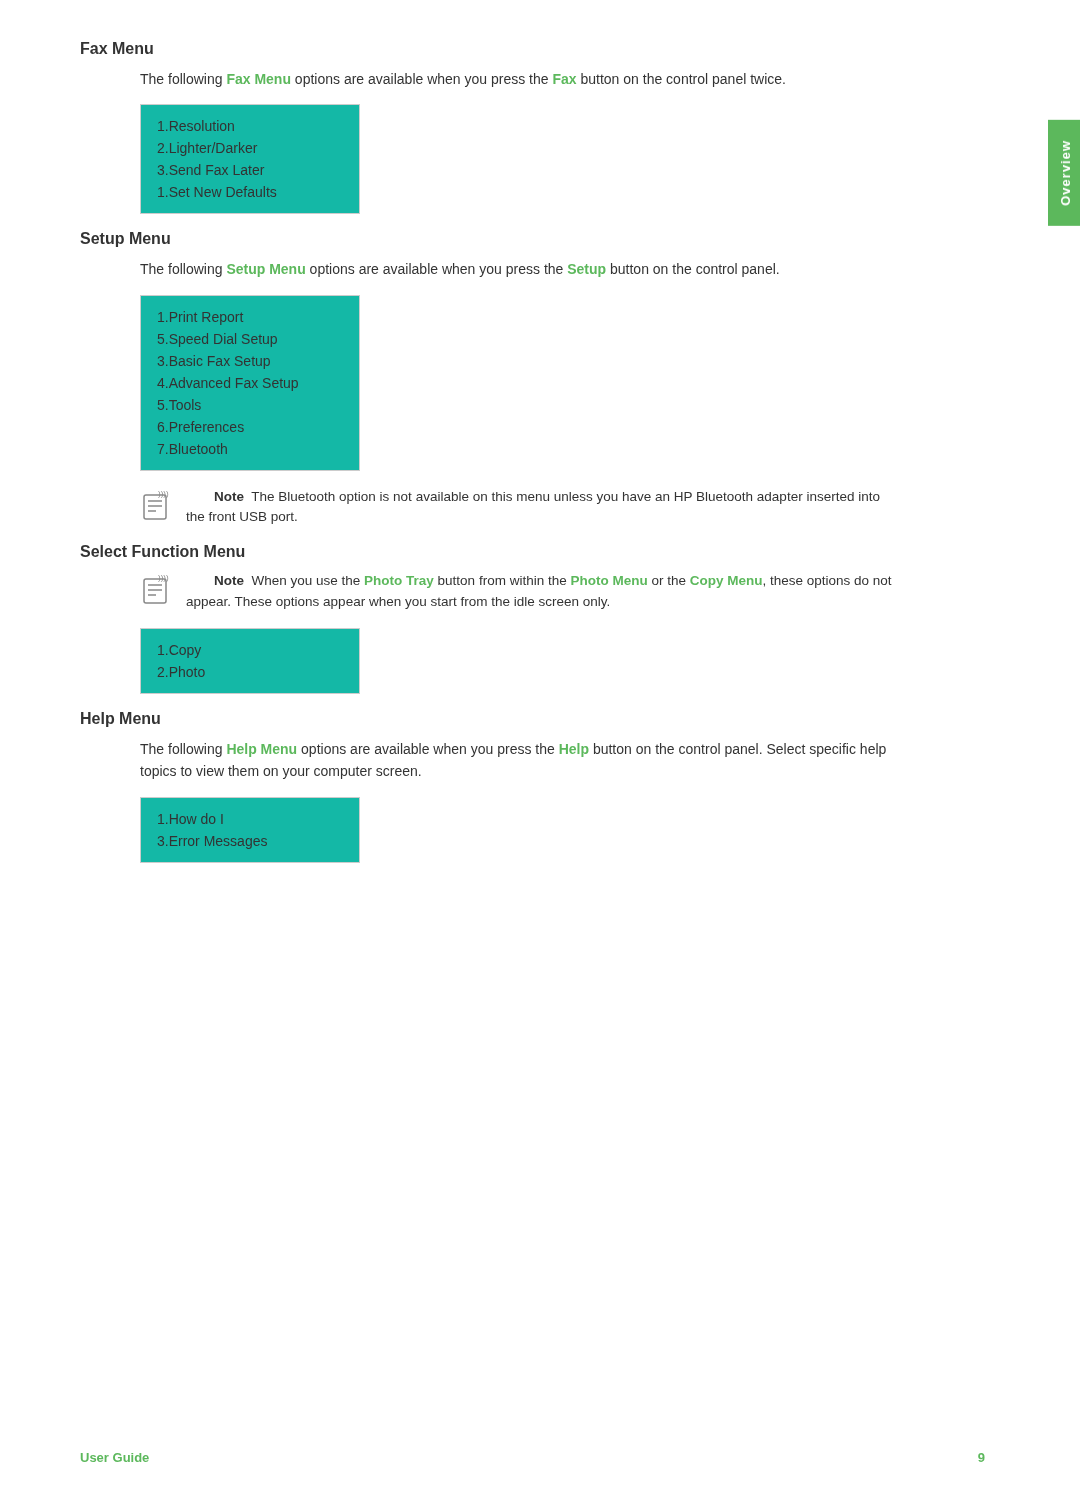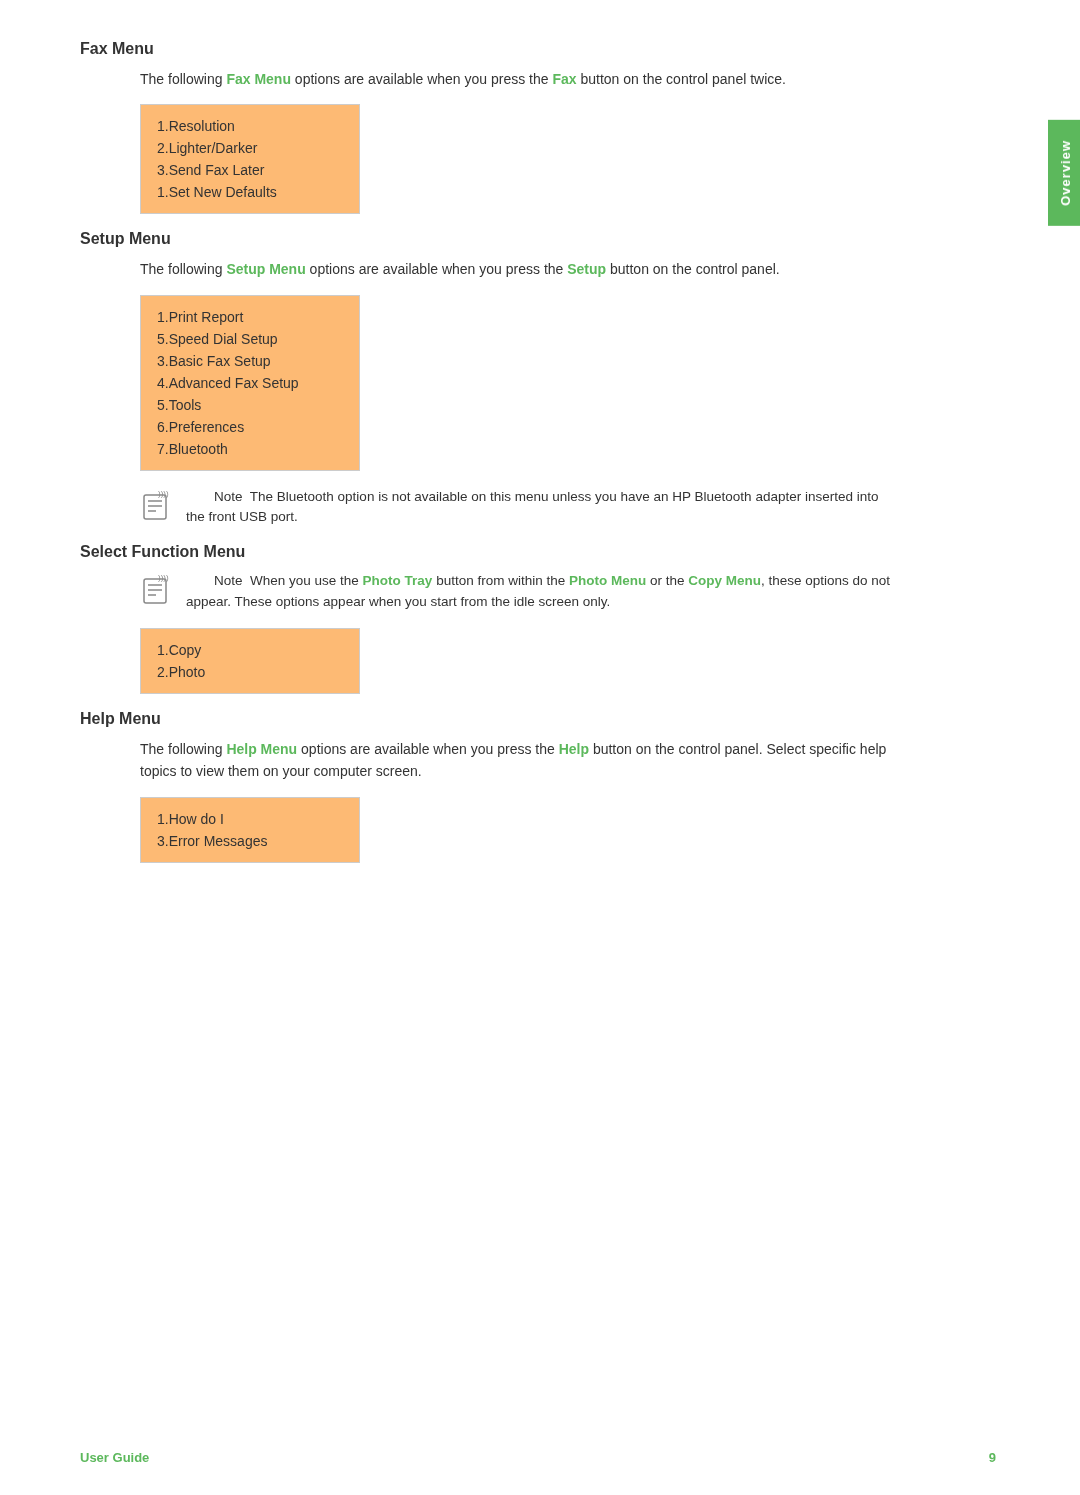--- a/index.html
+++ b/index.html
@@ -67,21 +67,21 @@
     }
 
     
     .menu-box {
       margin-left: 60px;
       margin-bottom: 16px;
       border: 1px solid #ccc;
       padding: 10px 16px;
       display: inline-block;
       min-width: 220px;
-      background: #fdba74;
+      background: #14b8a6;
     }
 
     .menu-box .menu-item {
       padding: 3px 0;
       font-size: 14px;
       color: #333;
     }
 
     
     .note-box {
@@ -105,30 +105,30 @@
       height: 36px;
     }
 
     .note-text {
       font-size: 13.5px;
       line-height: 1.5;
       color: #333;
     }
 
     .note-text strong {
-      font-weight: normal;
+      font-weight: bold;
       padding-left: 28px;
     }
 
     
     .footer {
       position: absolute;
       bottom: 30px;
       left: 80px;
-      right: 84px;
+      right: 95px;
       display: flex;
       justify-content: space-between;
       align-items: center;
       border-top: none;
       gap: 32px;
     }
 
     .footer-left {
       color: #5cb85c;
       font-weight: bold;

